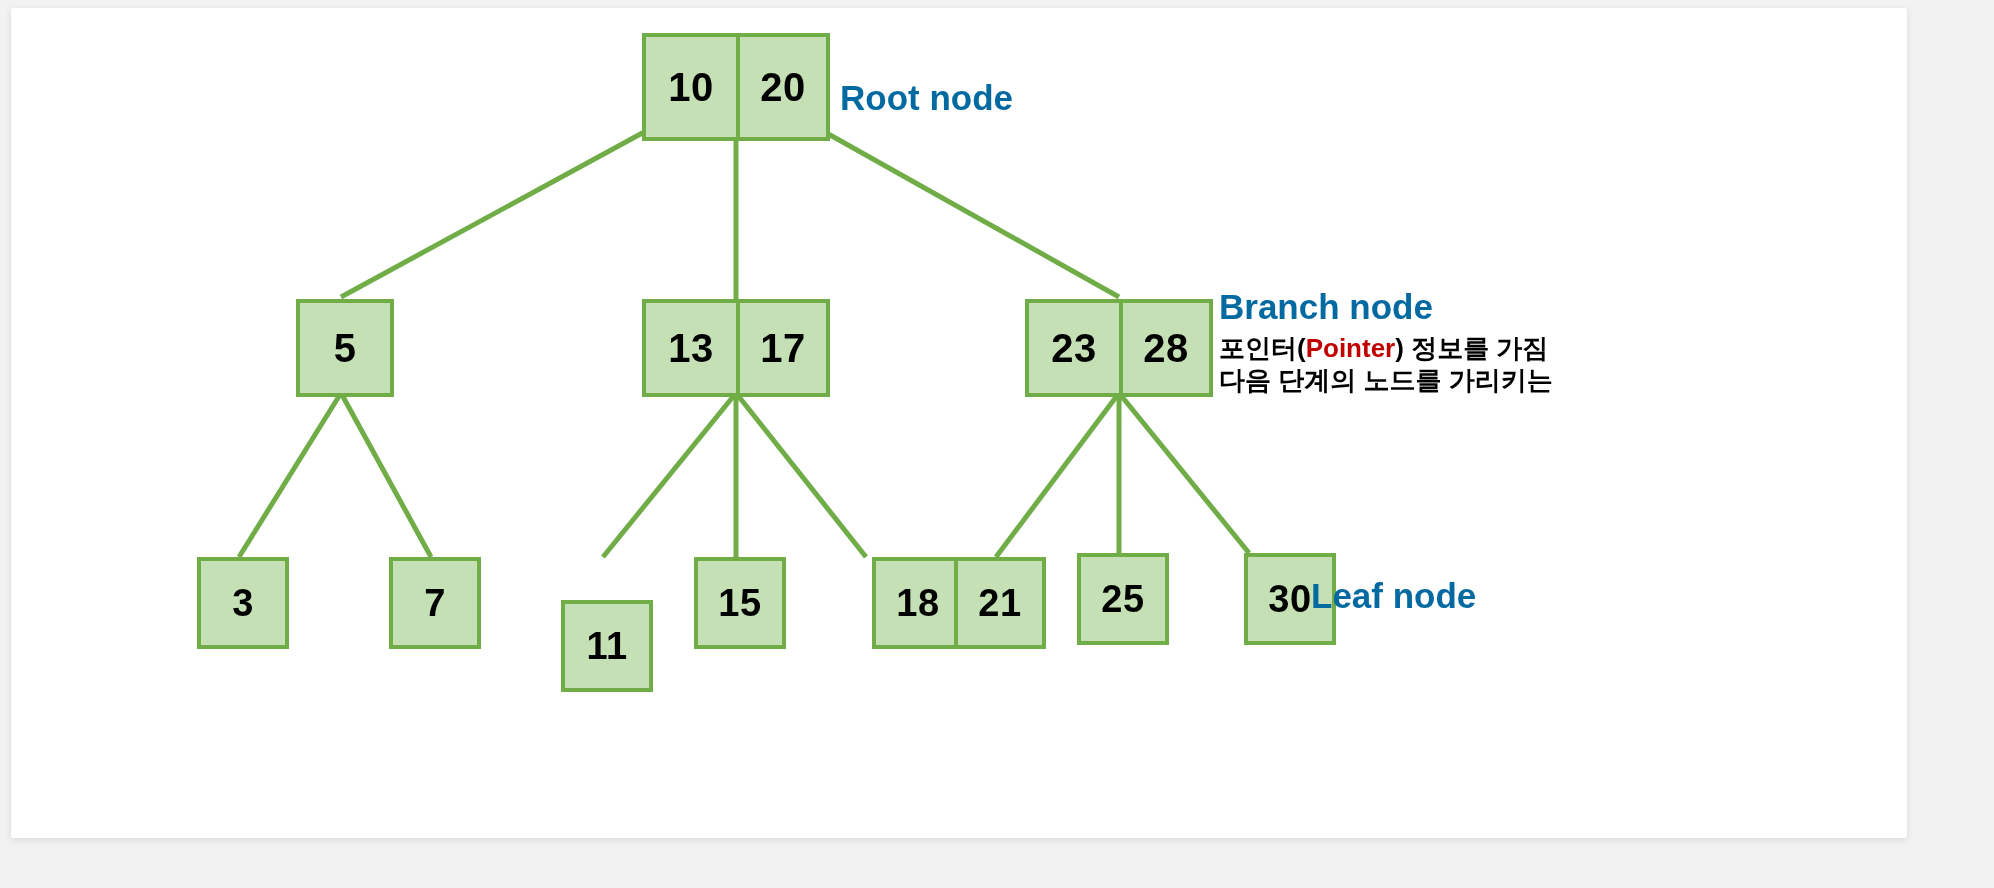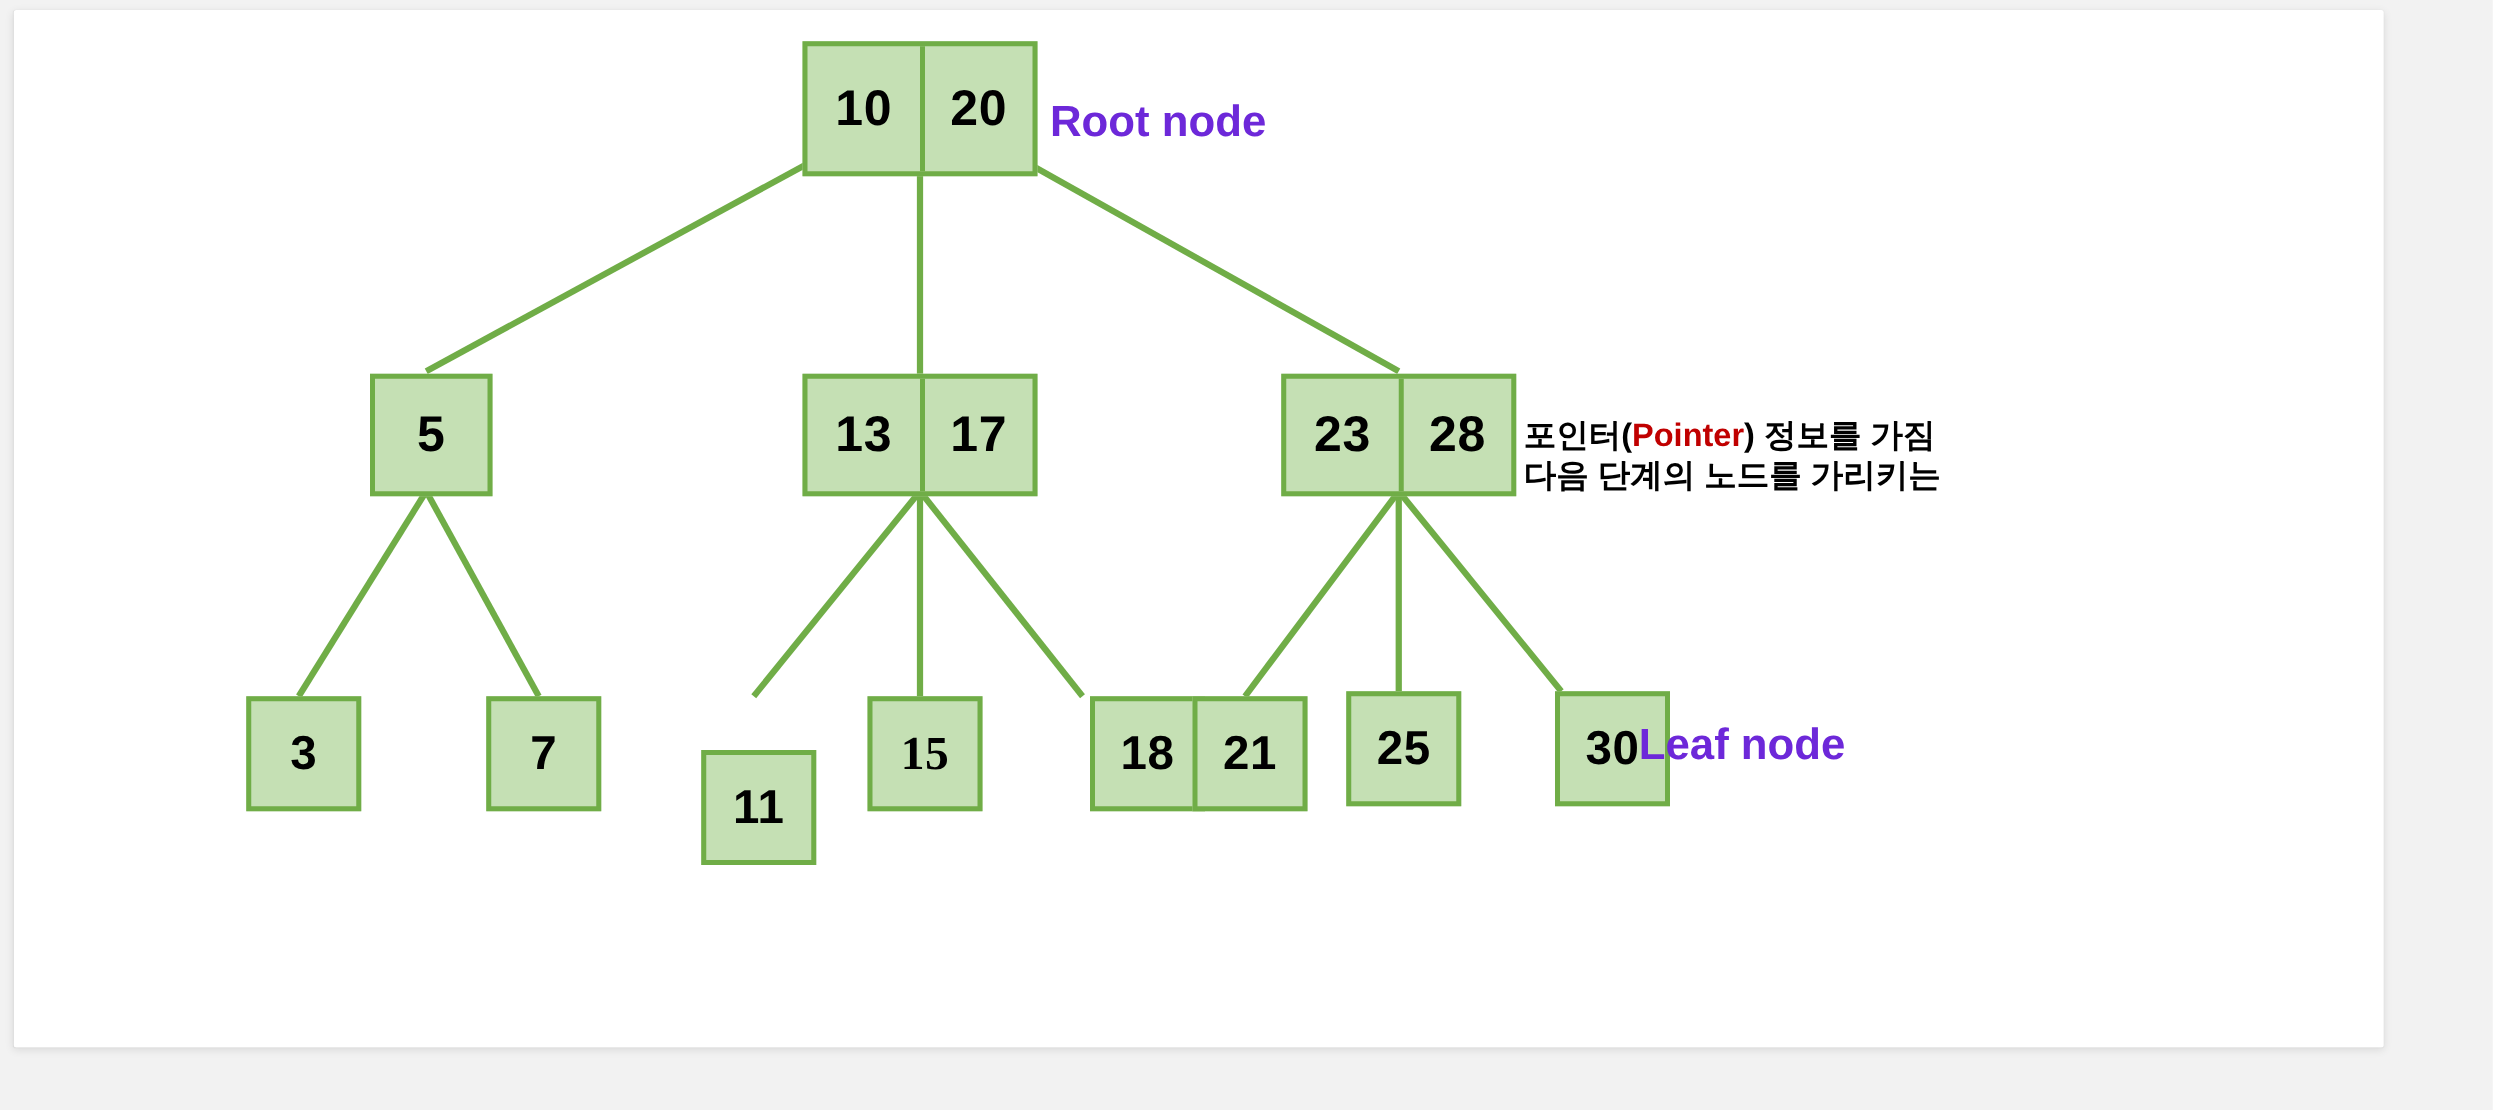--- a/index.html
+++ b/index.html
@@ -70,21 +70,21 @@
   
   .node.root .cell   { width: 90px;  height: 100px; font-size: 40px; }
   .node.branch .cell { width: 90px;  height: 90px;  font-size: 40px; }
   .node.leaf .cell   { width: 84px;  height: 84px;  font-size: 38px; }
 
   
   .label-title {
     position: absolute;
     font-size: 35px;
     font-weight: bold;
-    color: #6d28d9;
+    color: #0369a1;
     white-space: nowrap;
     z-index: 4;
   }
 
   .label-sub {
     position: absolute;
     font-size: 26px;
     font-weight: bold;
     color: #000000;
     line-height: 1.22;
@@ -136,41 +136,42 @@
     <div class="node branch" style="left:631px; top:291px;">
       <div class="cell">13</div>
       <div class="cell">17</div>
     </div>
 
     <div class="node branch" style="left:1014px; top:291px;">
       <div class="cell">23</div>
       <div class="cell">28</div>
     </div>
 
+    <div class="label-title" style="left:1208px; top:279px;">Branch node</div>
 
     <div class="label-sub" style="left:1208px; top:325px;">
       <div>
         <span>포인터(</span><span class="pointer-word">Pointer</span><span>) 정보를 가짐</span>
       </div>
       <div>다음 단계의 노드를 가리키는</div>
     </div>
 
     <div class="node leaf" style="left:186px; top:549px;">
       <div class="cell">3</div>
     </div>
 
     <div class="node leaf" style="left:378px; top:549px;">
       <div class="cell">7</div>
     </div>
 
     <div class="node leaf" style="left:550px; top:549px;margin-top:43px;">
       <div class="cell">11</div>
     </div>
 
-    <div class="node leaf" style="left:683px; top:549px;font-family:Liberation Serif, serif;">
+    <div class="node leaf" style="left:683px; top:549px;">
       <div class="cell">15</div>
     </div>
 
     <div class="node leaf" style="left:813px; top:549px;margin-left:48px;">
       <div class="cell">18</div>
     </div>
 
     <div class="node leaf" style="left:943px; top:549px;">
       <div class="cell">21</div>
     </div>

